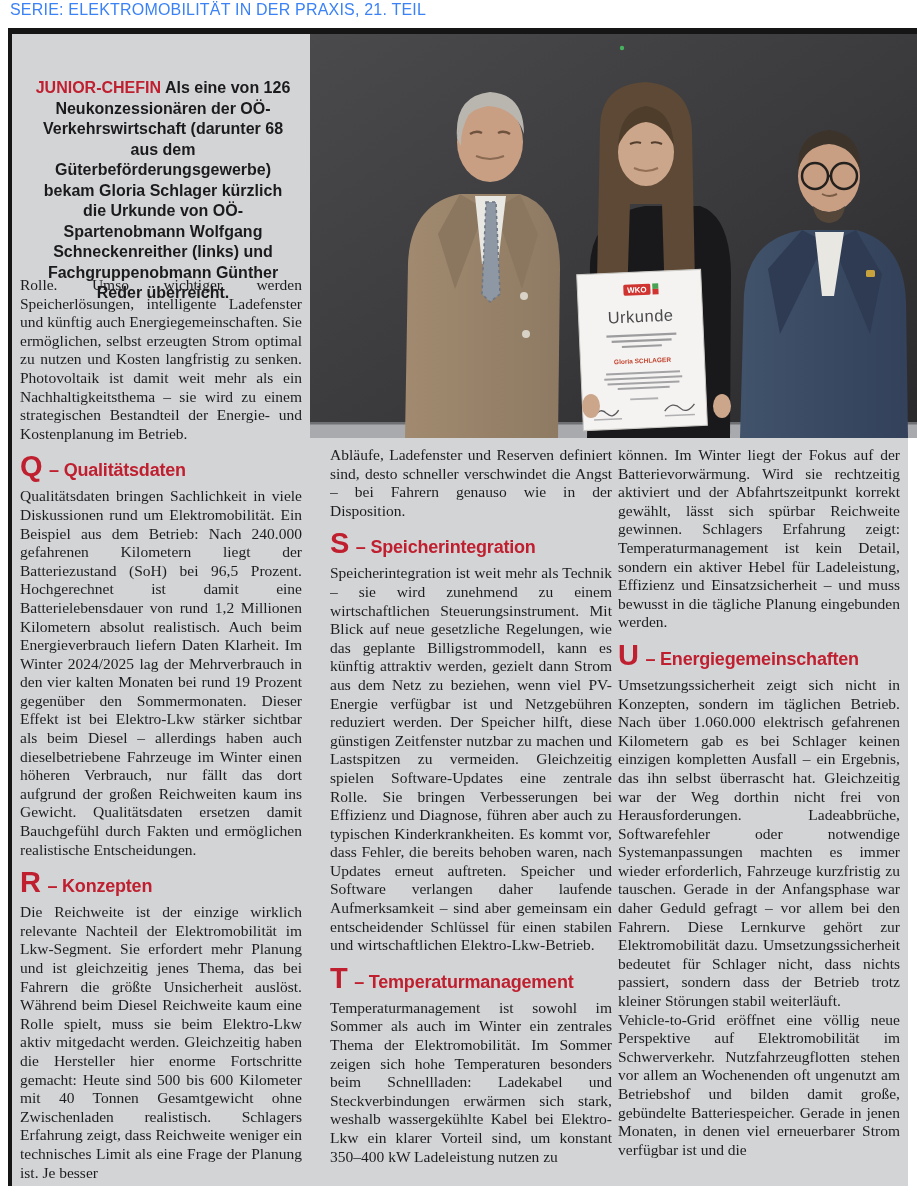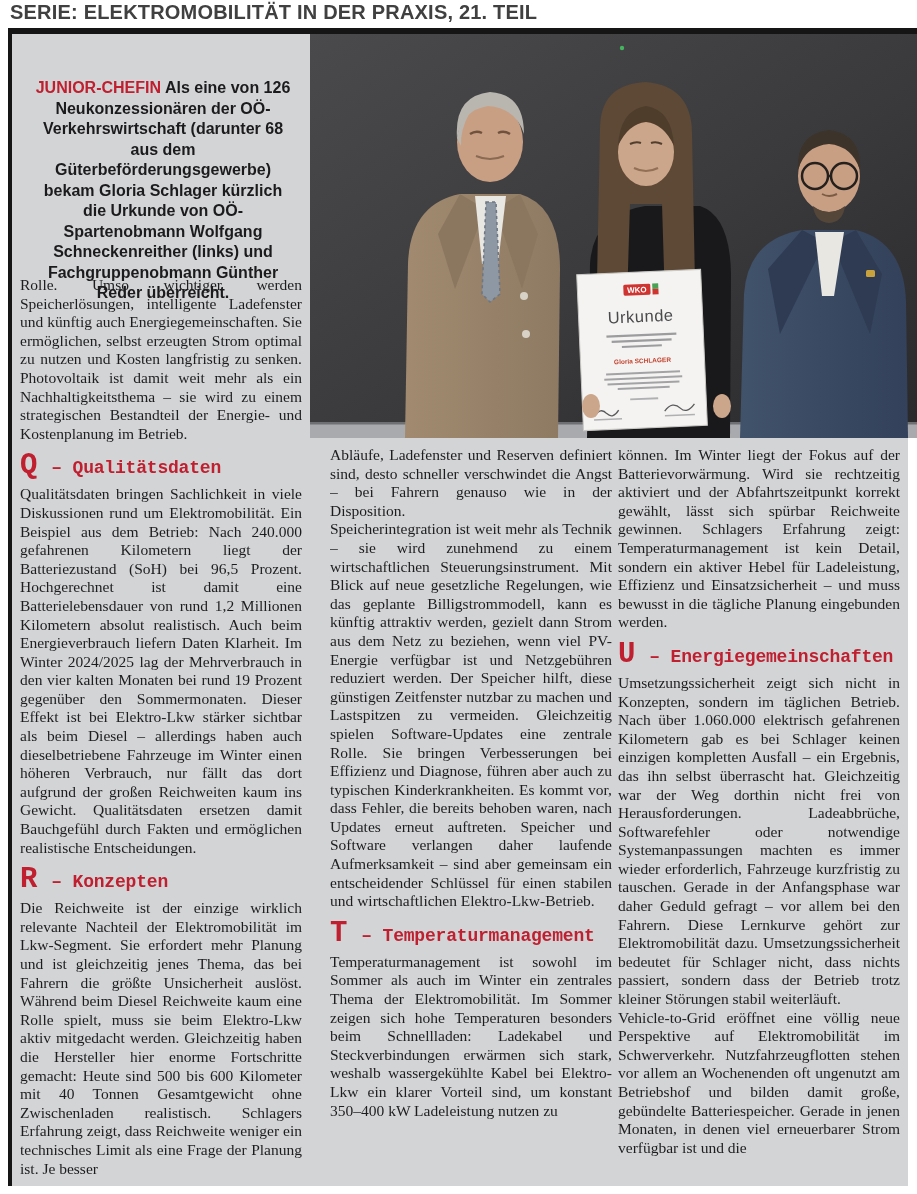--- a/index.html
+++ b/index.html
@@ -2,21 +2,21 @@
 <html lang="de"><head>
 <meta charset="utf-8">
 <style>
   html,body { margin:0; padding:0; background:#ffffff; }
   .page {
     position:relative; width:917px; height:1194px; background:#ffffff;
     font-family:"Liberation Sans", sans-serif; overflow:hidden;
   }
   .serie-header {
     position:absolute; top:1px; left:10px; margin:0;
-    font-size:20px; font-weight:700; color:#404040; letter-spacing:0.2px;
+    font-size:16px; font-weight:400; color:#3b82f6; letter-spacing:0.2px;
     white-space:nowrap;
   }
   .bar-top  { position:absolute; left:8px;  top:28px; width:909px; height:6px;  background:#151515; }
   .bar-left { position:absolute; left:8px;  top:28px; width:4px;  height:1158px; background:#151515; }
   .gray-bg  { position:absolute; left:12px; top:34px; width:896px; height:1152px; background:#d3d4d6; }
   .photo-wrap { position:absolute; left:310px; top:34px; width:607px; height:404px; }
   .photo-wrap svg { display:block; }
 
   .caption {
     position:absolute; left:34px; top:62px; width:258px;
@@ -30,21 +30,21 @@
     font-family:"Liberation Serif","DejaVu Serif", serif;
     font-size:15.5px; line-height:18.6px; color:#1d1d1f;
     text-align:justify; hyphens:auto;
   }
   .col p { margin:0; }
   .col-1 { left:20px;  top:276px; height:910px; }
   .col-2 { left:317px; top:446px; height:740px;margin-left:13px; }
   .col-3 { left:618px; top:446px; height:740px; }
 
   .sec-head {
-    font-family:Liberation Mono, monospace; color:#bf1f2f; font-weight:800;
+    font-family:Liberation Sans, sans-serif; color:#bf1f2f; font-weight:800;
     margin:11px 0 5px 0; text-align:left; hyphens:none; line-height:24px;
   }
   .sec-head .big   { font-size:29px; }
   .sec-head .small { font-size:18px; letter-spacing:-0.2px; }
 </style>
 </head>
 <body>
 
 <div class="page">
 
@@ -151,20 +151,21 @@
   <div class="col col-1">
     <p>Rolle. Umso wichtiger werden Speicherlösungen, intelligente Ladefenster und künftig auch Energiegemeinschaften. Sie ermöglichen, selbst erzeugten Strom optimal zu nutzen und Kosten langfristig zu senken. Photovoltaik ist damit weit mehr als ein Nachhaltigkeitsthema – sie wird zu einem strategischen Bestandteil der Energie- und Kostenplanung im Betrieb.</p>
     <h2 class="sec-head"><span class="big">Q</span> <span class="small">– Qualitätsdaten</span></h2>
     <p>Qualitätsdaten bringen Sachlichkeit in viele Diskussionen rund um Elektromobilität. Ein Beispiel aus dem Betrieb: Nach 240.000 gefahrenen Kilometern liegt der Batteriezustand (SoH) bei 96,5 Prozent. Hochgerechnet ist damit eine Batterielebensdauer von rund 1,2 Millionen Kilometern absolut realistisch. Auch beim Energieverbrauch liefern Daten Klarheit. Im Winter 2024/2025 lag der Mehrverbrauch in den vier kalten Monaten bei rund 19 Prozent gegenüber den Sommermonaten. Dieser Effekt ist bei Elektro-Lkw stärker sichtbar als beim Diesel – allerdings haben auch dieselbetriebene Fahrzeuge im Winter einen höheren Verbrauch, nur fällt das dort aufgrund der großen Reichweiten kaum ins Gewicht. Qualitätsdaten ersetzen damit Bauchgefühl durch Fakten und ermöglichen realistische Entscheidungen.</p>
     <h2 class="sec-head"><span class="big">R</span> <span class="small">– Konzepten</span></h2>
     <p>Die Reichweite ist der einzige wirklich relevante Nachteil der Elektromobilität im Lkw-Segment. Sie erfordert mehr Planung und ist gleichzeitig jenes Thema, das bei Fahrern die größte Unsicherheit auslöst. Während beim Diesel Reichweite kaum eine Rolle spielt, muss sie beim Elektro-Lkw aktiv mitgedacht werden. Gleichzeitig haben die Hersteller hier enorme Fortschritte gemacht: Heute sind 500 bis 600 Kilometer mit 40 Tonnen Gesamtgewicht ohne Zwischenladen realistisch. Schlagers Erfahrung zeigt, dass Reichweite weniger ein technisches Limit als eine Frage der Planung ist. Je besser</p>
   </div>
 
   <div class="col col-2">
     <p>Abläufe, Ladefenster und Reserven definiert sind, desto schneller verschwindet die Angst – bei Fahrern genauso wie in der Disposition.</p>
+    <h2 class="sec-head"><span class="big">S</span> <span class="small">– Speicherintegration</span></h2>
     <p>Speicherintegration ist weit mehr als Technik – sie wird zunehmend zu einem wirtschaftlichen Steuerungsinstrument. Mit Blick auf neue gesetzliche Regelungen, wie das geplante Billigstrommodell, kann es künftig attraktiv werden, gezielt dann Strom aus dem Netz zu beziehen, wenn viel PV-Energie verfügbar ist und Netzgebühren reduziert werden. Der Speicher hilft, diese günstigen Zeitfenster nutzbar zu machen und Lastspitzen zu vermeiden. Gleichzeitig spielen Software-Updates eine zentrale Rolle. Sie bringen Verbesserungen bei Effizienz und Diagnose, führen aber auch zu typischen Kinderkrankheiten. Es kommt vor, dass Fehler, die bereits behoben waren, nach Updates erneut auftreten. Speicher und Software verlangen daher laufende Aufmerksamkeit – sind aber gemeinsam ein entscheidender Schlüssel für einen stabilen und wirtschaftlichen Elektro-Lkw-Betrieb.</p>
     <h2 class="sec-head"><span class="big">T</span> <span class="small">– Temperaturmanagement</span></h2>
     <p>Temperaturmanagement ist sowohl im Sommer als auch im Winter ein zentrales Thema der Elektromobilität. Im Sommer zeigen sich hohe Temperaturen besonders beim Schnellladen: Ladekabel und Steckverbindungen erwärmen sich stark, weshalb wassergekühlte Kabel bei Elektro-Lkw ein klarer Vorteil sind, um konstant 350–400 kW Ladeleistung nutzen zu</p>
   </div>
 
   <div class="col col-3">
     <p>können. Im Winter liegt der Fokus auf der Batterievorwärmung. Wird sie rechtzeitig aktiviert und der Abfahrtszeitpunkt korrekt gewählt, lässt sich spürbar Reichweite gewinnen. Schlagers Erfahrung zeigt: Temperaturmanagement ist kein Detail, sondern ein aktiver Hebel für Ladeleistung, Effizienz und Einsatzsicherheit – und muss bewusst in die tägliche Planung eingebunden werden.</p>
     <h2 class="sec-head"><span class="big">U</span> <span class="small">– Energiegemeinschaften</span></h2>
     <p>Umsetzungssicherheit zeigt sich nicht in Konzepten, sondern im täglichen Betrieb. Nach über 1.060.000 elektrisch gefahrenen Kilometern gab es bei Schlager keinen einzigen kompletten Ausfall – ein Ergebnis, das ihn selbst überrascht hat. Gleichzeitig war der Weg dorthin nicht frei von Herausforderungen. Ladeabbrüche, Softwarefehler oder notwendige Systemanpassungen machten es immer wieder erforderlich, Fahrzeuge kurzfristig zu tauschen. Gerade in der Anfangsphase war daher Geduld gefragt – vor allem bei den Fahrern. Diese Lernkurve gehört zur Elektromobilität dazu. Umsetzungssicherheit bedeutet für Schlager nicht, dass nichts passiert, sondern dass der Betrieb trotz kleiner Störungen stabil weiterläuft.</p>
     <p>Vehicle-to-Grid eröffnet eine völlig neue Perspektive auf Elektromobilität im Schwerverkehr. Nutzfahrzeugflotten stehen vor allem an Wochenenden oft ungenutzt am Betriebshof und bilden damit große, gebündelte Batteriespeicher. Gerade in jenen Monaten, in denen viel erneuerbarer Strom verfügbar ist und die</p>

